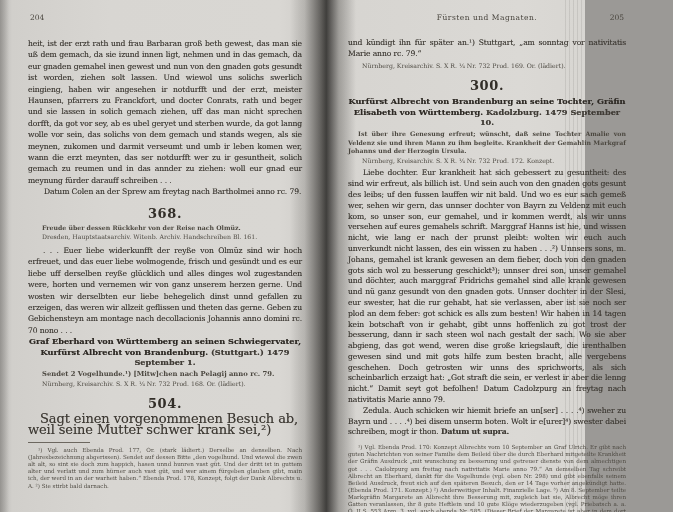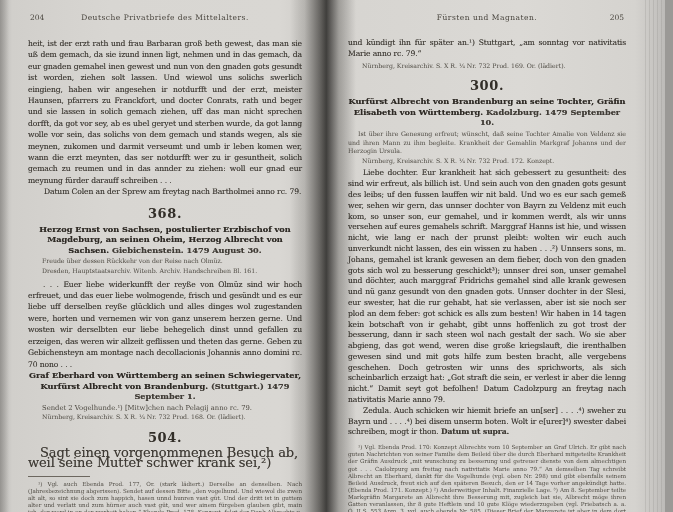--- a/index.html
+++ b/index.html
@@ -1,17 +1,17 @@
 <!DOCTYPE html>
 <html><head>
 <meta charset="utf-8">
 <style>
   html,body{margin:0;padding:0;}
   body{width:673px;height:512px;overflow:hidden;background:#9b9996;}
-  .scan{position:relative;width:665px;height:512px;
+  .scan{position:relative;width:585px;height:512px;
     font-family:"DejaVu Serif",serif;color:#3e3a34;
     background:linear-gradient(90deg,#b7b5b2 0px,#d1cfcb 12px,#d8d6d2 110px,#d9d7d3 280px,
       #d2d0cc 300px,#d7d5d1 360px,#dbd9d5 520px,#d5d3cf 635px,#c4c2bf 658px,#b4b2af 673px);}
   .edge-left{position:absolute;left:0;top:0;width:9px;height:100%;
     background:linear-gradient(90deg,rgba(70,68,64,0.30),rgba(70,68,64,0));}
   .edge-right{position:absolute;right:0;top:0;width:20px;height:100%;opacity:.55;
     background:repeating-linear-gradient(90deg,rgba(110,108,104,0.30) 0 1px,rgba(0,0,0,0) 1px 4px);}
   .gutter{position:absolute;left:290px;top:0;width:66px;height:100%;
     background:linear-gradient(90deg,rgba(33,31,28,0) 0%,rgba(33,31,28,0.16) 22%,
       rgba(26,24,21,0.58) 45%,rgba(22,21,19,0.78) 55%,rgba(33,31,28,0.30) 74%,rgba(33,31,28,0) 100%);}
@@ -33,41 +33,36 @@
     color:#2e2a25;margin-bottom:2px;text-shadow:0 0 .4px rgba(46,42,37,.6);}
   .sechead .rest{font-weight:bold;color:#403c36;}
   .smallprint{font-size:6.2px;line-height:8.6px;color:#4c4840;}
   .indented{padding-left:14px;}
   .sum2{text-align:justify;text-indent:10px;padding-left:0;}
   .sumline{font-size:13px;line-height:10.5px;text-indent:12px;}
   .fn{font-size:5.6px;line-height:7.1px;color:#4d4941;text-align:justify;text-indent:10px;}
   .fnrule{width:62px;border-top:1px solid #6c675f;margin:7px 0 4px;}
   .b{font-weight:bold;}
   .datum{text-indent:16px;}
-  .mb1{margin-bottom:1px;}
+  .mb1{margin-bottom:1px;font-weight:bold;}
 </style>
 </head>
 <body>
 
 <div class="scan">
 
   <div class="page page-left">
     <div class="pagehead">
       <span class="num num-left">204</span>
-      <span class="runhead">Deutsche Privatbriefe des Mittelalters.</span>
     </div>
 
     <p class="bodytext lh-l just mt">heit, ist der erzt rath und frau Barbaran groß beth gewest, das man sie uß dem gemach, da sie izund innen ligt, nehmen und in das gemach, da eur gnaden gemahel inen gewest und nun von den gnaden gots gesundt ist worden, ziehen solt lassen. Und wiewol uns solichs swerlich eingieng, haben wir angesehen ir notdurfft und der erzt, meister Haunsen, pfarrers zu Franckfort, und docter Conrats, rath und beger und sie lassen in solich gemach ziehen, uff das man nicht sprechen dorfft, da got vor sey, ab es ubel geryet und sterben wurde, da got lanng wolle vor sein, das solichs von dem gemach und stands wegen, als sie meynen, zukomen und darmit verseumt und umb ir leben komen wer, wann die erzt meynten, das ser notdurfft wer zu ir gesuntheit, solich gemach zu reumen und in das annder zu ziehen: woll eur gnad eur meynung fürder darauff schreiben . . .</p>
     <p class="bodytext lh-l datum">Datum Colen an der Sprew am freytag nach Bartholmei anno rc. 79.</p>
 
     <div class="secnum">368.</div>
-    <div class="sechead">
-      <span class="b">Herzog Ernst von Sachsen, postulierter Erzbischof von Magdeburg, an seinen Oheim, Herzog Albrecht von Sachsen.</span>
-      <span class="rest">Giebichenstein. 1479 August 30.</span>
-    </div>
     <div class="smallprint indented mb1">Freude über dessen Rückkehr von der Reise nach Olmüz.</div>
     <div class="smallprint indented">Dresden, Hauptstaatsarchiv. Witenb. Archiv. Handschreiben Bl. 161.</div>
     <p class="bodytext lh-l just ind" style="margin-top:3px">. . . Euer liebe widerkunfft der reyße von Olmüz sind wir hoch erfreuet, und das euer liebe wolmogende, frisch und gesündt und es eur liebe uff derselben reyße glücklich und alles dinges wol zugestanden were, horten und vernemen wir von ganz unserem herzen gerne. Und wosten wir derselbten eur liebe behegelich dinst unnd gefallen zu erzeigen, das weren wir allzeit geflissen und theten das gerne. Geben zu Gebichensteyn am montage nach decollacionis Johannis anno domini rc. 70 nono . . .</p>
 
     <div class="sechead">
       <span class="b">Graf Eberhard von Württemberg an seinen Schwiegervater, Kurfürst Albrecht von Brandenburg.</span>
       <span class="rest">(Stuttgart.) 1479 September 1.</span>
     </div>
     <div class="smallprint indented mb1" style="font-size:6.8px">Sendet 2 Vogelhunde.¹)   [Mitw]chen nach Pelagij anno rc. 79.</div>
     <div class="smallprint indented">Nürnberg, Kreisarchiv. S. X R. ¼ Nr. 732 Prod. 168. Or. (lädiert).</div>

